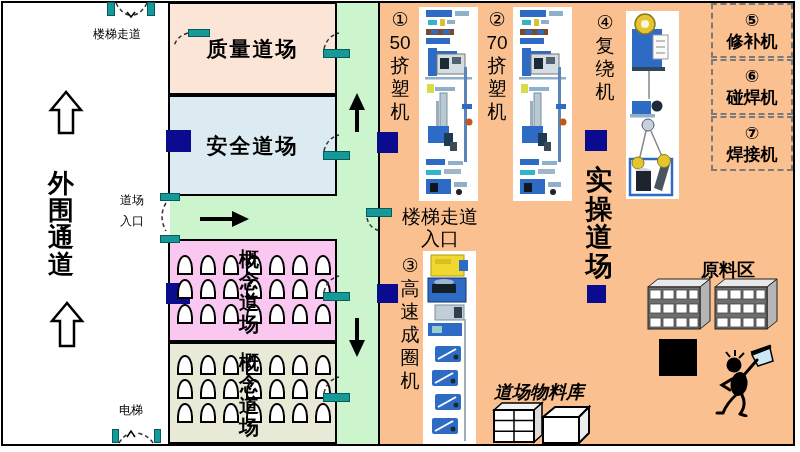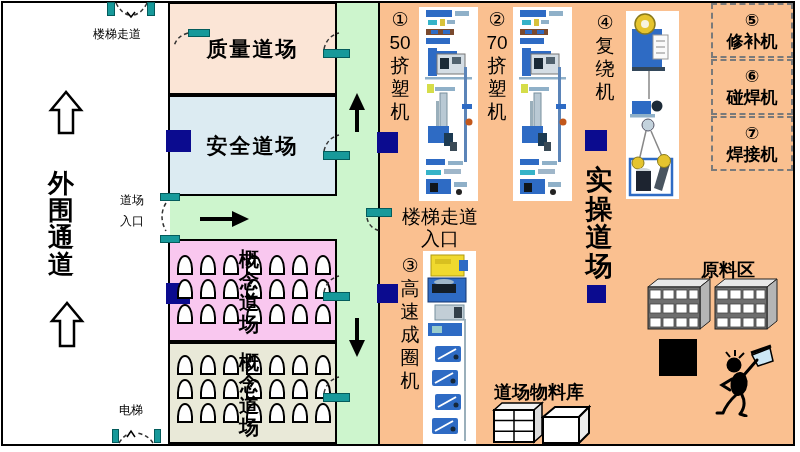--- a/index.html
+++ b/index.html
@@ -92,21 +92,21 @@
   </div>
   <div class="abs station pre" style="left:711px;top:59px;width:82px;height:56px;">
     <span class="pre">⑥
 碰焊机</span>
   </div>
   <div class="abs station pre" style="left:711px;top:116px;width:82px;height:55px;">
     <span class="pre">⑦
 焊接机</span>
   </div>
 
-  <div class="abs" style="left:494px;top:380px;font-size:18px;font-weight:600;z-index:4;">道场物料库</div>
+  <div class="abs" style="left:494px;top:380px;font-size:18px;font-weight:600;z-index:4;font-style:italic;">道场物料库</div>
   <div class="abs" style="left:701px;top:258px;font-size:18px;font-weight:700;z-index:4;">原料区</div>
 
   <div class="abs navy" style="left:166px;top:130px;width:25px;height:22px;"></div>
   <div class="abs navy" style="left:166px;top:283px;width:24px;height:21px;"></div>
   <div class="abs navy" style="left:377px;top:132px;width:21px;height:21px;"></div>
   <div class="abs navy" style="left:585px;top:130px;width:22px;height:21px;"></div>
   <div class="abs navy" style="left:377px;top:284px;width:21px;height:19px;"></div>
   <div class="abs navy" style="left:587px;top:285px;width:19px;height:18px;"></div>
 
   <div class="abs" style="left:659px;top:339px;width:38px;height:37px;background:#000;z-index:2;"></div>

